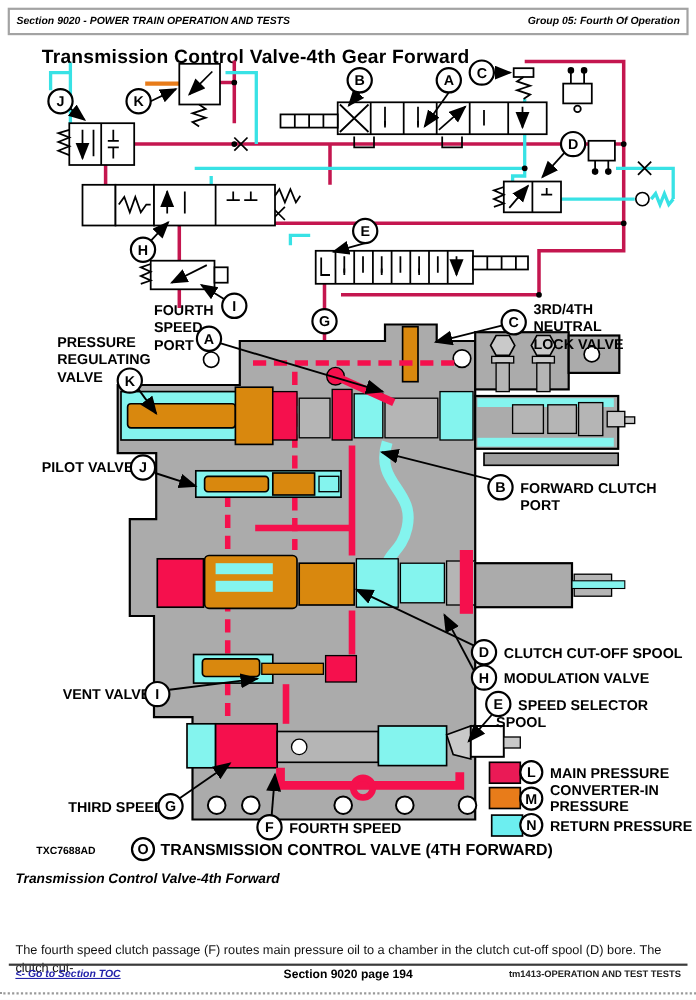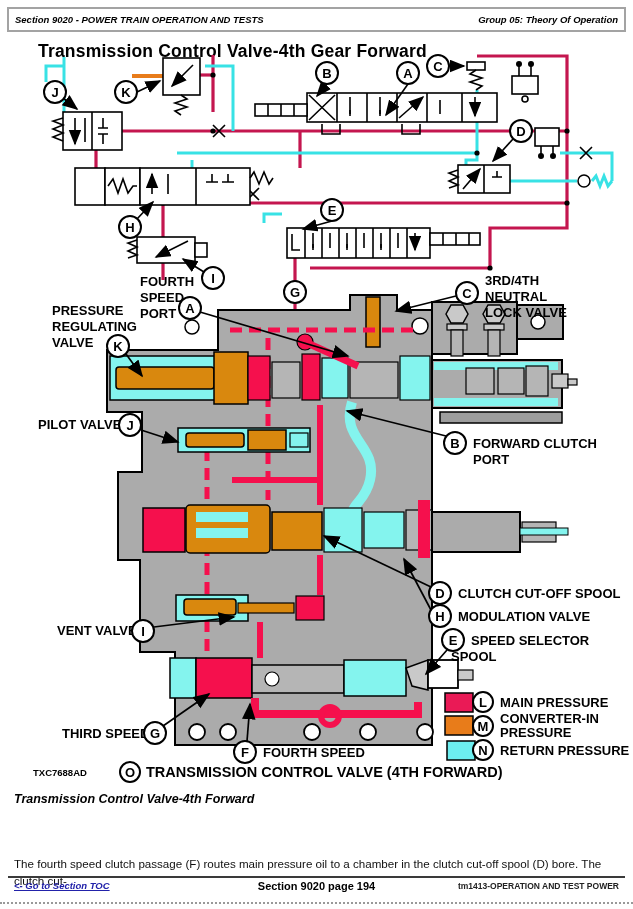--- a/index.html
+++ b/index.html
@@ -26,21 +26,21 @@
   .manual{margin-left:auto;font-size:8.5px;font-weight:bold;color:#222;z-index:2;}
   .dotted{position:absolute;top:902px;left:0;right:0;border-top:2px dotted #999;}
 </style>
 </head>
 <body>
 
 <div class="page">
 
   <div class="hdr">
     <span>Section 9020 - POWER TRAIN OPERATION AND TESTS</span>
-    <span>Group 05: Theory Of Operation</span>
+    <span>Group 05: Fourth Of Operation</span>
   </div>
 
   <div class="title">Transmission Control Valve-4th Gear Forward</div>
 
   <svg width="633" height="738" viewBox="0 0 633 738">
     <defs>
       <marker id="arr" markerWidth="11" markerHeight="9" refX="9" refY="4" orient="auto">
         <path d="M0,0 L10,4 L0,8 z" fill="#000"></path>
       </marker>
     </defs>
@@ -413,17 +413,17 @@
     </g>
   </svg>
 
   <div class="bodyhead">Transmission Control Valve-4th Forward</div>
   <div class="para p2">The fourth speed clutch passage (F) routes main pressure oil to a chamber in the clutch cut-off spool (D) bore. The clutch cut-</div>
 
   <div class="footrule"></div>
   <div class="footer">
     <a class="toclink">&lt;- Go to Section TOC</a>
     <span class="pageno">Section 9020 page 194</span>
-    <span class="manual">tm1413-OPERATION AND TEST POWER</span>
+    <span class="manual">tm1413-OPERATION AND TEST TESTS</span>
   </div>
   <div class="dotted"></div>
 
 </div>
 
 </body></html>

